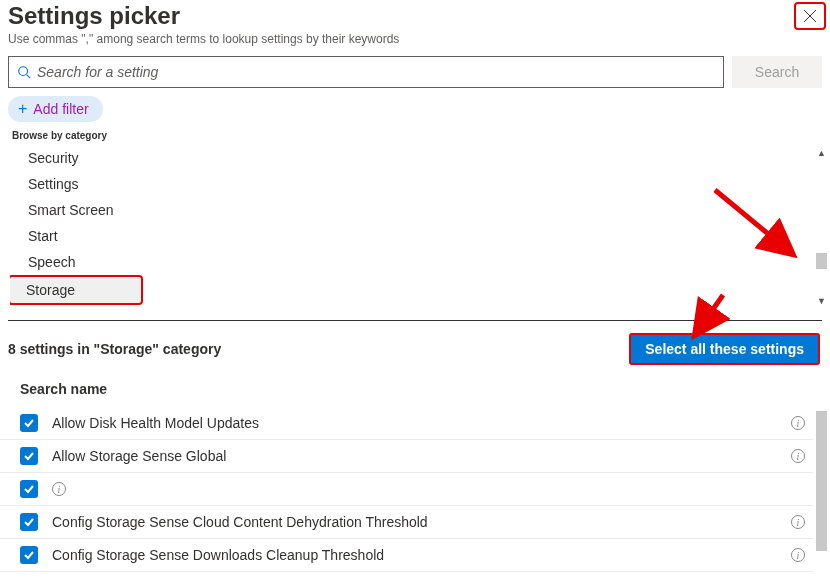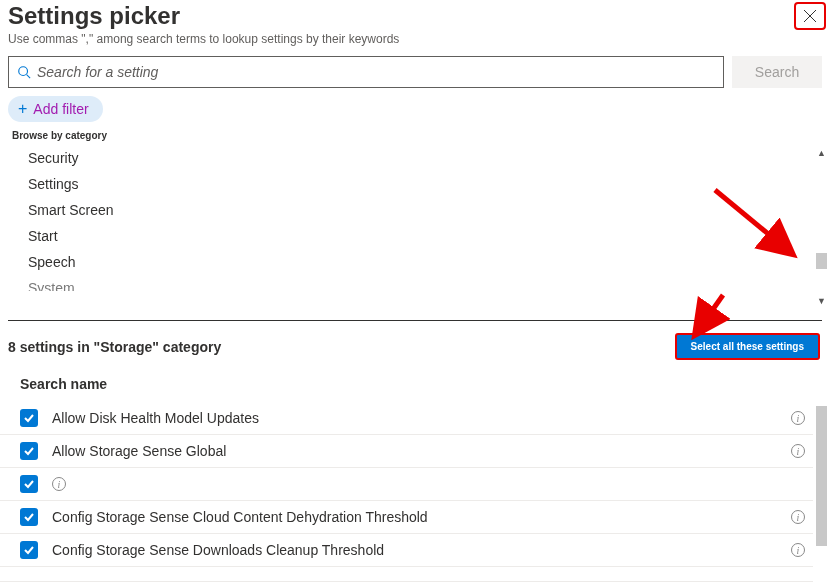--- a/index.html
+++ b/index.html
@@ -147,21 +147,21 @@
       align-items: center;
       padding: 6px 10px 4px 8px;
     }
     .count-row .cnt { font-weight: 600; font-size: 14px; }
     .select-all {
       background: #0078d4;
       color: #fff;
       border: 2px solid #e80000;
       border-radius: 3px;
       padding: 6px 14px;
-      font-size: 10px;
+      font-size: 14px;
       font-weight: 600;
       cursor: pointer;
     }
     .col-head {
       font-weight: 600;
       padding: 12px 0 10px 20px;
       font-size: 14px;
     }
     .settings-container {
        position: relative;
@@ -233,20 +233,21 @@
 
 <div class="browse-label">Browse by category</div>
 
 <div class="cat-container">
   <div class="cat-scroll" id="cat-scroll">
       <div class="cat-item">Security</div>
       <div class="cat-item">Settings</div>
       <div class="cat-item">Smart Screen</div>
       <div class="cat-item">Start</div>
       <div class="cat-item">Speech</div>
+      <div class="cat-item selected">Storage</div>
       <div class="cat-item cut">System</div>
     </div>
   <div class="vsb">
     <span class="arrow">▲</span>
     <span class="thumb" style="top:108px;height:16px;"></span>
     <span class="arrow">▼</span>
   </div>
 </div>
 
 <hr class="split">

